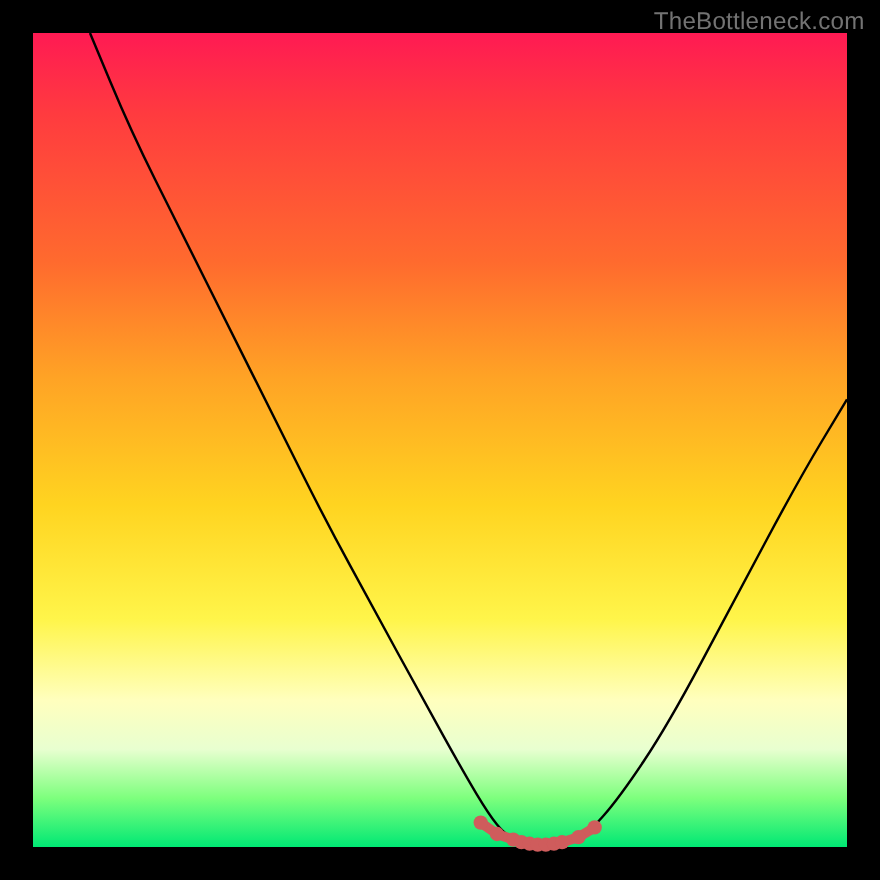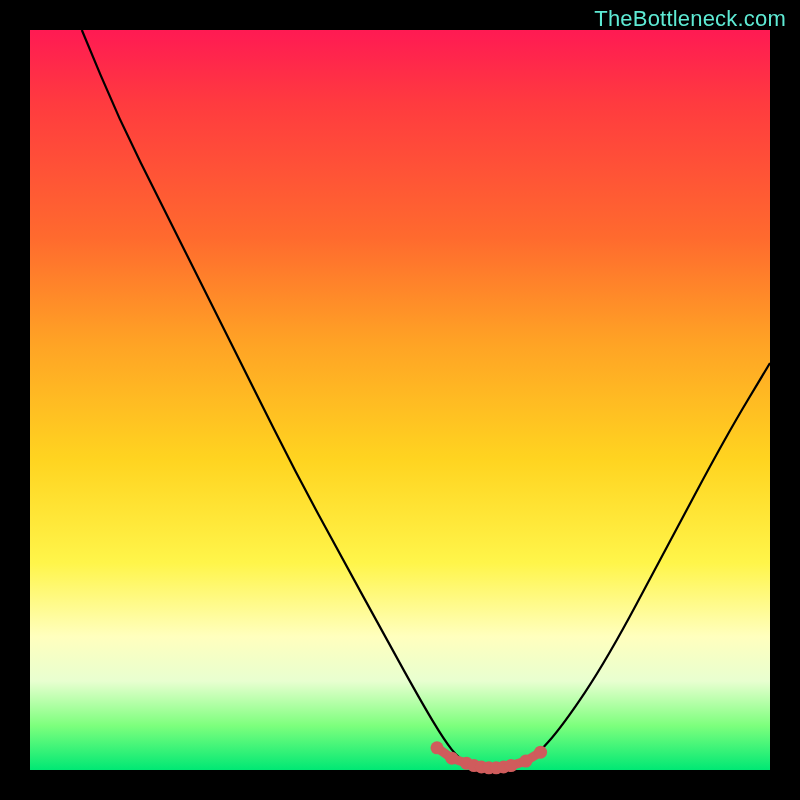--- a/index.html
+++ b/index.html
@@ -34,21 +34,21 @@
       #ffffbe 82%,
       #e8ffd0 88%,
       #7dff7d 94%,
       #00e874 100%
     );
   }
   .watermark {
     position: absolute;
     top: 6px;
     right: 14px;
-    color: #5eead4;
+    color: #737373;
     font-size: 22px;
     font-weight: 500;
     letter-spacing: 0.2px;
     user-select: none;
   }
   svg.curve {
     position: absolute;
     left: 0;
     top: 0;
     width: 740px;

